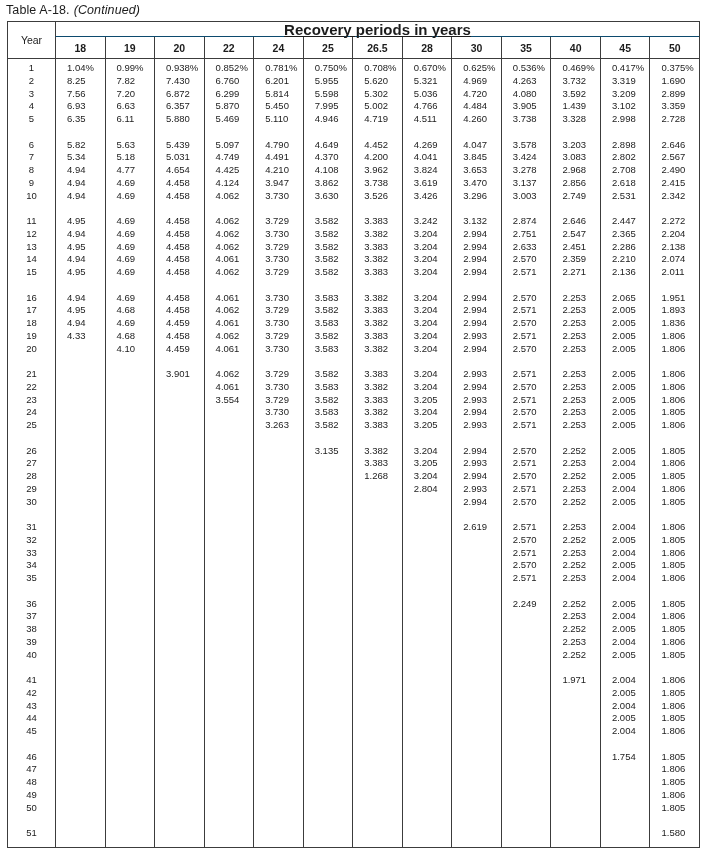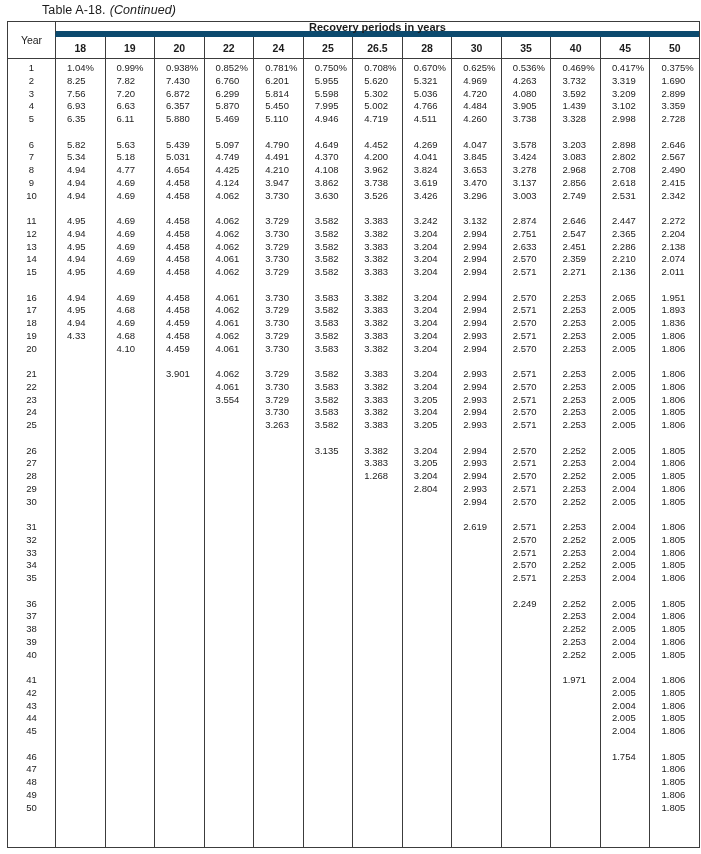--- a/index.html
+++ b/index.html
@@ -4,21 +4,21 @@
 <style>
   html,body { margin:0; padding:0; background:#ffffff; }
   body {
     width:701px; height:854px; position:relative;
     font-family:"Liberation Sans", sans-serif;
     color:#1c1c1c;
     -webkit-font-smoothing:antialiased;
   }
   .title {
     position:absolute; left:6px; top:3px;
-    font-size:12.5px; letter-spacing:0.1px; white-space:nowrap;margin-left:36px;
+    font-size:12.5px; letter-spacing:0.1px; white-space:nowrap;
   }
   .title .cont { font-style:italic; margin-left:4px; }
   .tbl {
     position:absolute; left:7px; top:21px;
     width:691px; height:825px;
     border:1px solid #3c3c3c;
     display:flex; flex-direction:column;
     background:#ffffff;
   }
   .hdr {
@@ -28,23 +28,23 @@
     border-bottom:1px solid #3c3c3c;
   }
   .yhead {
     grid-column:1; grid-row:1 / 3;
     display:flex; align-items:center; justify-content:center;
     font-weight:normal; font-size:10.5px;
   }
   .ghead {
     grid-column:2 / 15; grid-row:1;
     border-left:1px solid #3c3c3c;
-    border-bottom:6px solid #0c4a6e;
+    border-bottom:1px solid #0c4a6e;
     display:flex; align-items:center; justify-content:center;
-    font-weight:bold; font-size:11px;
+    font-weight:bold; font-size:15px;text-decoration:underline;
   }
   .chead {
     grid-row:2;
     border-left:1px solid #3c3c3c;
     display:flex; align-items:center; justify-content:center;
     font-weight:bold; font-size:10.5px;
   }
   .tbody { flex:1; display:flex; flex-direction:column; overflow:hidden; }
   .trow {
     display:grid;
@@ -1061,20 +1061,36 @@
         <div class="vcell"></div>
         <div class="vcell"></div>
         <div class="vcell"></div>
         <div class="vcell"></div>
         <div class="vcell"></div>
         <div class="vcell"></div>
         <div class="vcell"></div>
         <div class="vcell"></div>
         <div class="vcell"></div>
       </div>
+      <div class="trow">
+        <div class="ycell">51</div>
+        <div class="vcell"></div>
+        <div class="vcell"></div>
+        <div class="vcell"></div>
+        <div class="vcell"></div>
+        <div class="vcell"></div>
+        <div class="vcell"></div>
+        <div class="vcell"></div>
+        <div class="vcell"></div>
+        <div class="vcell"></div>
+        <div class="vcell"></div>
+        <div class="vcell"></div>
+        <div class="vcell"></div>
+        <div class="vcell">1.580</div>
+      </div>
       <div class="trow fill">
         <div class="ycell"></div>
         <div class="vcell"></div>
         <div class="vcell"></div>
         <div class="vcell"></div>
         <div class="vcell"></div>
         <div class="vcell"></div>
         <div class="vcell"></div>
         <div class="vcell"></div>
         <div class="vcell"></div>

